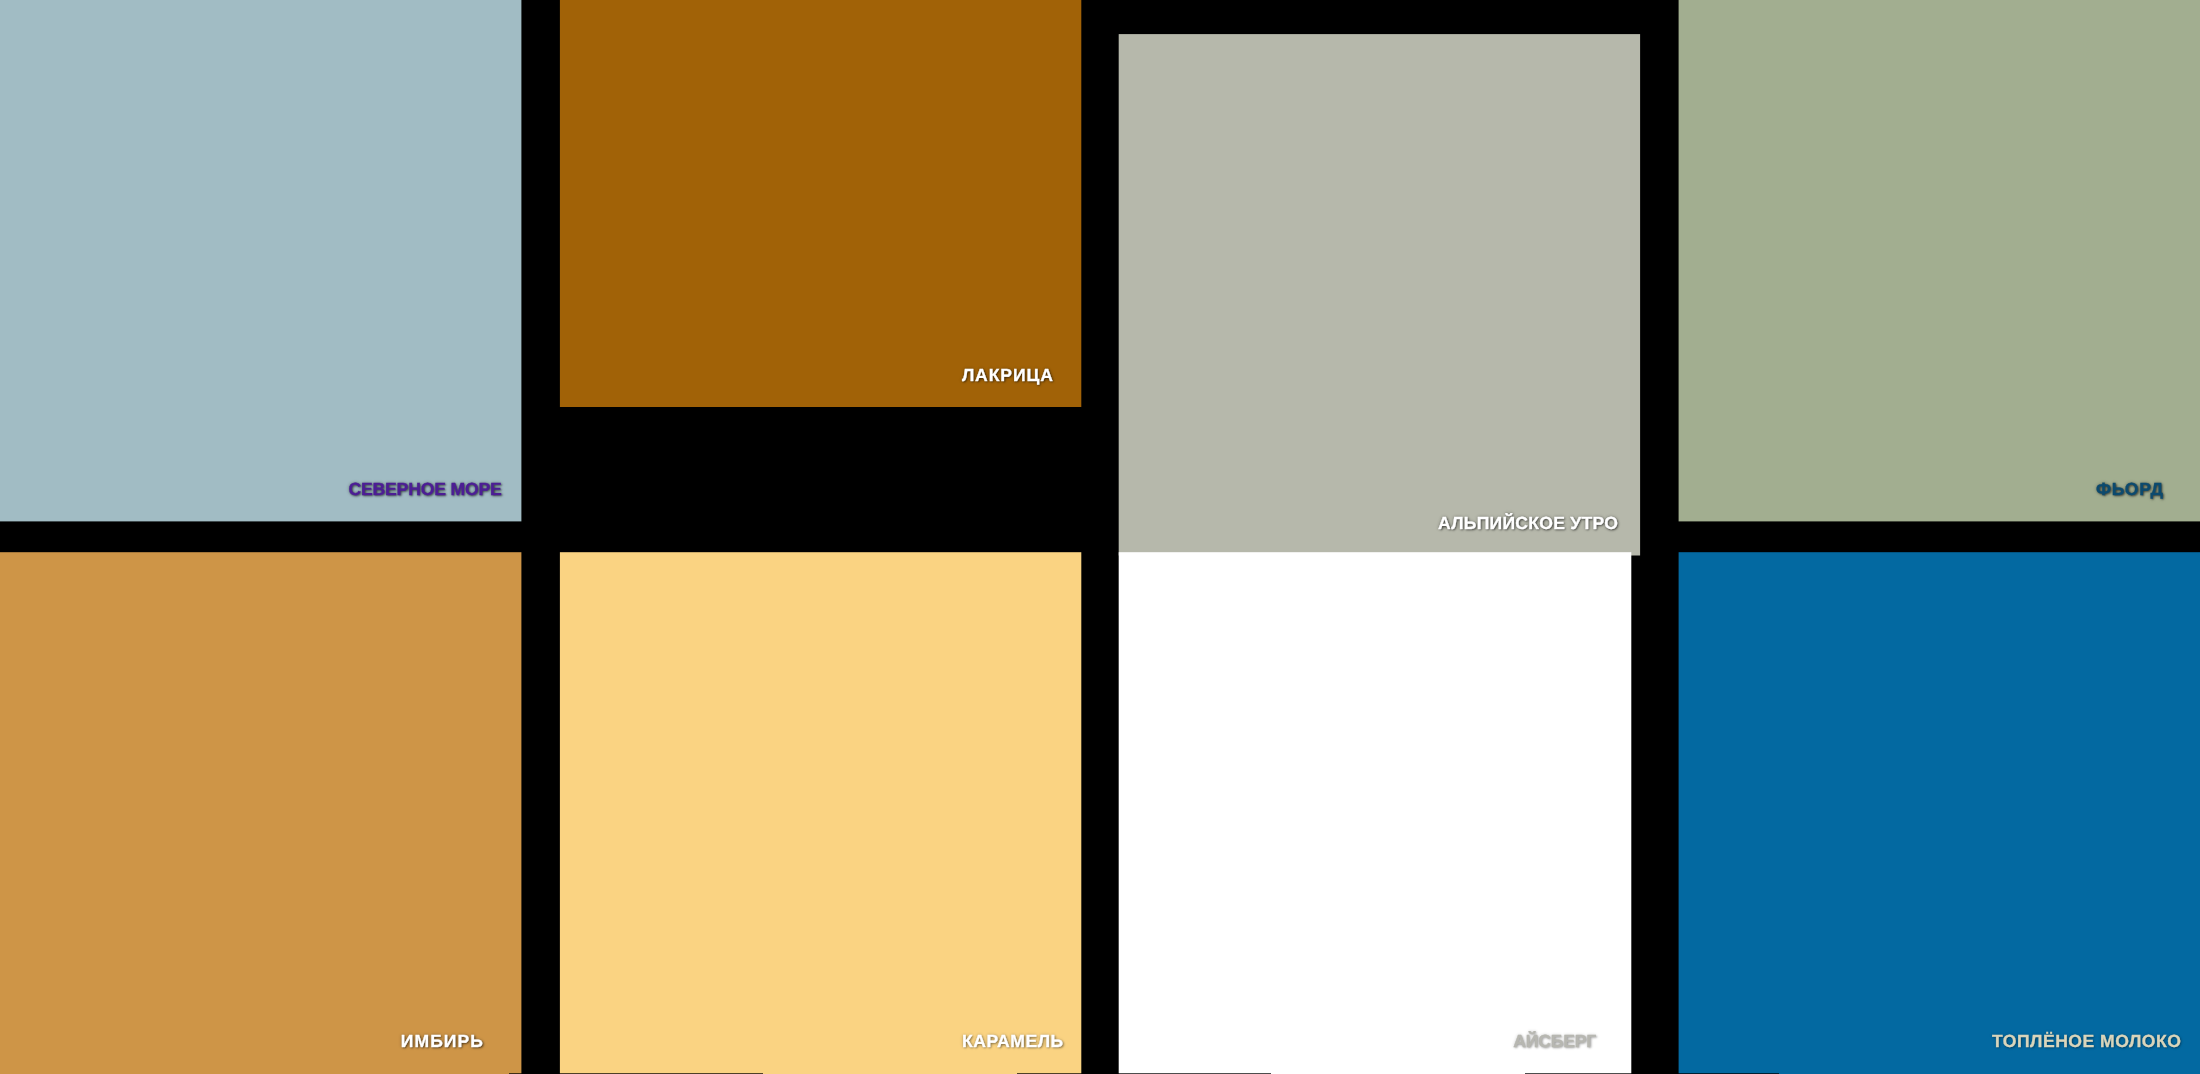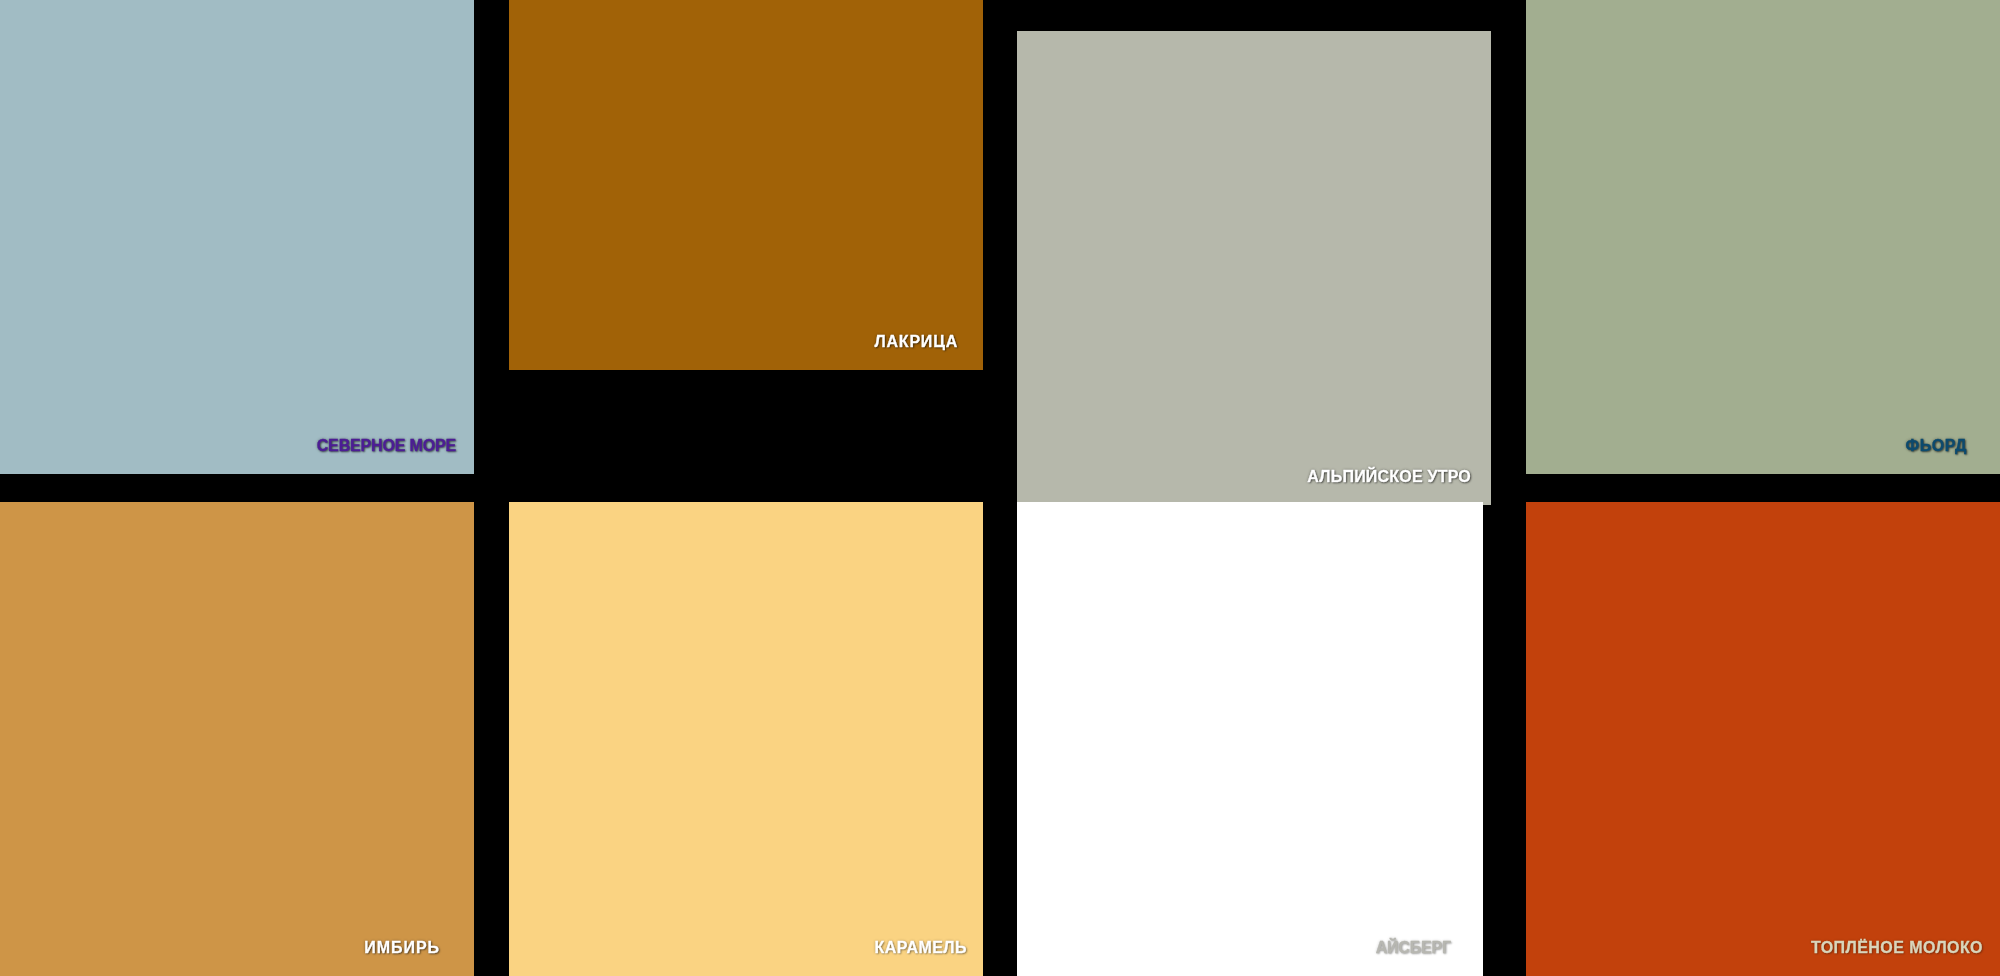--- a/index.html
+++ b/index.html
@@ -58,17 +58,17 @@
   </div>
   <div class="swatch" style="left: 509px; top: 502px; width: 474px; height: 474px; background: rgb(250, 211, 130);">
     <span class="swatch-label" style="right: 16px; letter-spacing: 0.45px; transform: translateZ(0px); color: rgb(255, 255, 255); text-shadow: rgba(0, 0, 0, 0.32) 0px 0px 3px, rgba(0, 0, 0, 0.4) 1px 1px 2px;">КАРАМЕЛЬ</span>
   </div>
   <div class="swatch" style="left: 0px; top: 502px; width: 474px; height: 474px; background: rgb(206, 149, 71);">
     <span class="swatch-label" style="right: 34px; letter-spacing: 0.95px; transform: translateZ(0px); color: rgb(255, 255, 255); text-shadow: rgba(0, 0, 0, 0.44) 0px 0px 3px, rgba(0, 0, 0, 0.55) 1px 1px 2px;">ИМБИРЬ</span>
   </div>
   <div class="swatch" style="left: 1017px; top: 502px; width: 466px; height: 474px; background: rgb(255, 255, 255);">
     <span class="swatch-label" style="right: 32px; letter-spacing: -0.17px; transform: translateZ(0px); color: rgb(183, 183, 177); text-shadow: rgba(0, 0, 0, 0.24) 0px 0px 3px, rgba(0, 0, 0, 0.3) 1px 1px 2px;">АЙСБЕРГ</span>
   </div>
-  <div class="swatch" style="left: 1526px; top: 502px; width: 474px; height: 474px; background: #c2410c;">
+  <div class="swatch" style="left: 1526px; top: 502px; width: 474px; height: 474px; background: #0369a1;">
     <span class="swatch-label" style="right: 17px; letter-spacing: 0.43px; transform: translateZ(0px); color: rgb(217, 213, 187); text-shadow: rgba(0, 0, 0, 0.24) 0px 0px 3px, rgba(0, 0, 0, 0.3) 1px 1px 2px;">ТОПЛЁНОЕ МОЛОКО</span>
   </div>
 
 </div>
 
 </body></html>

